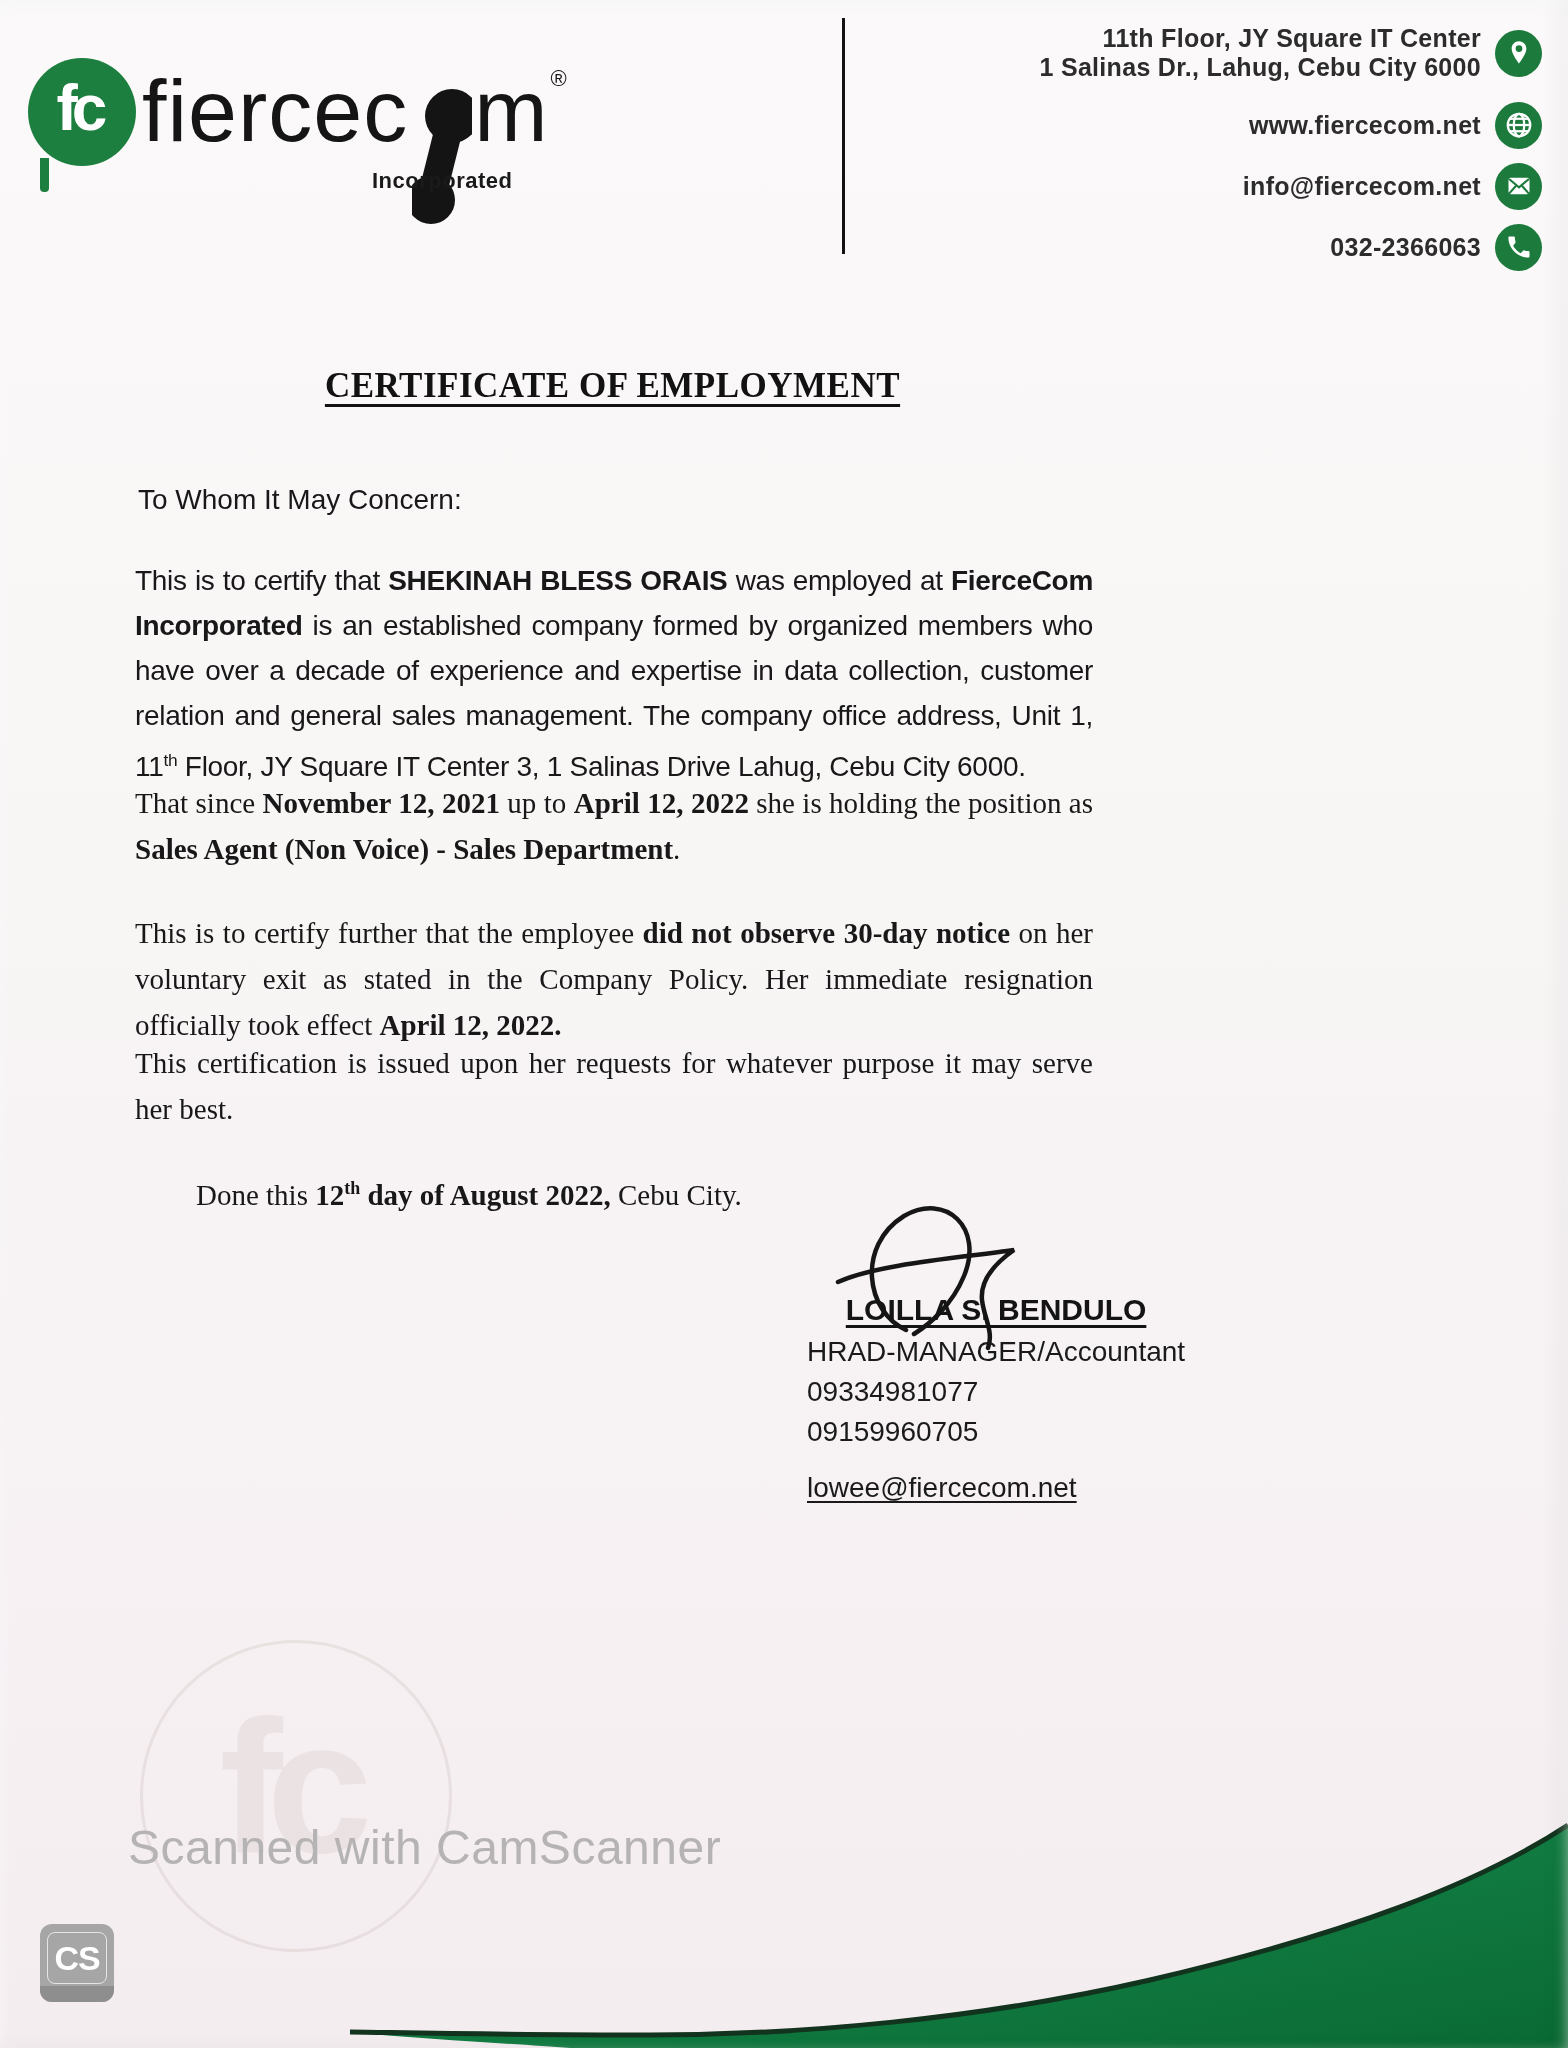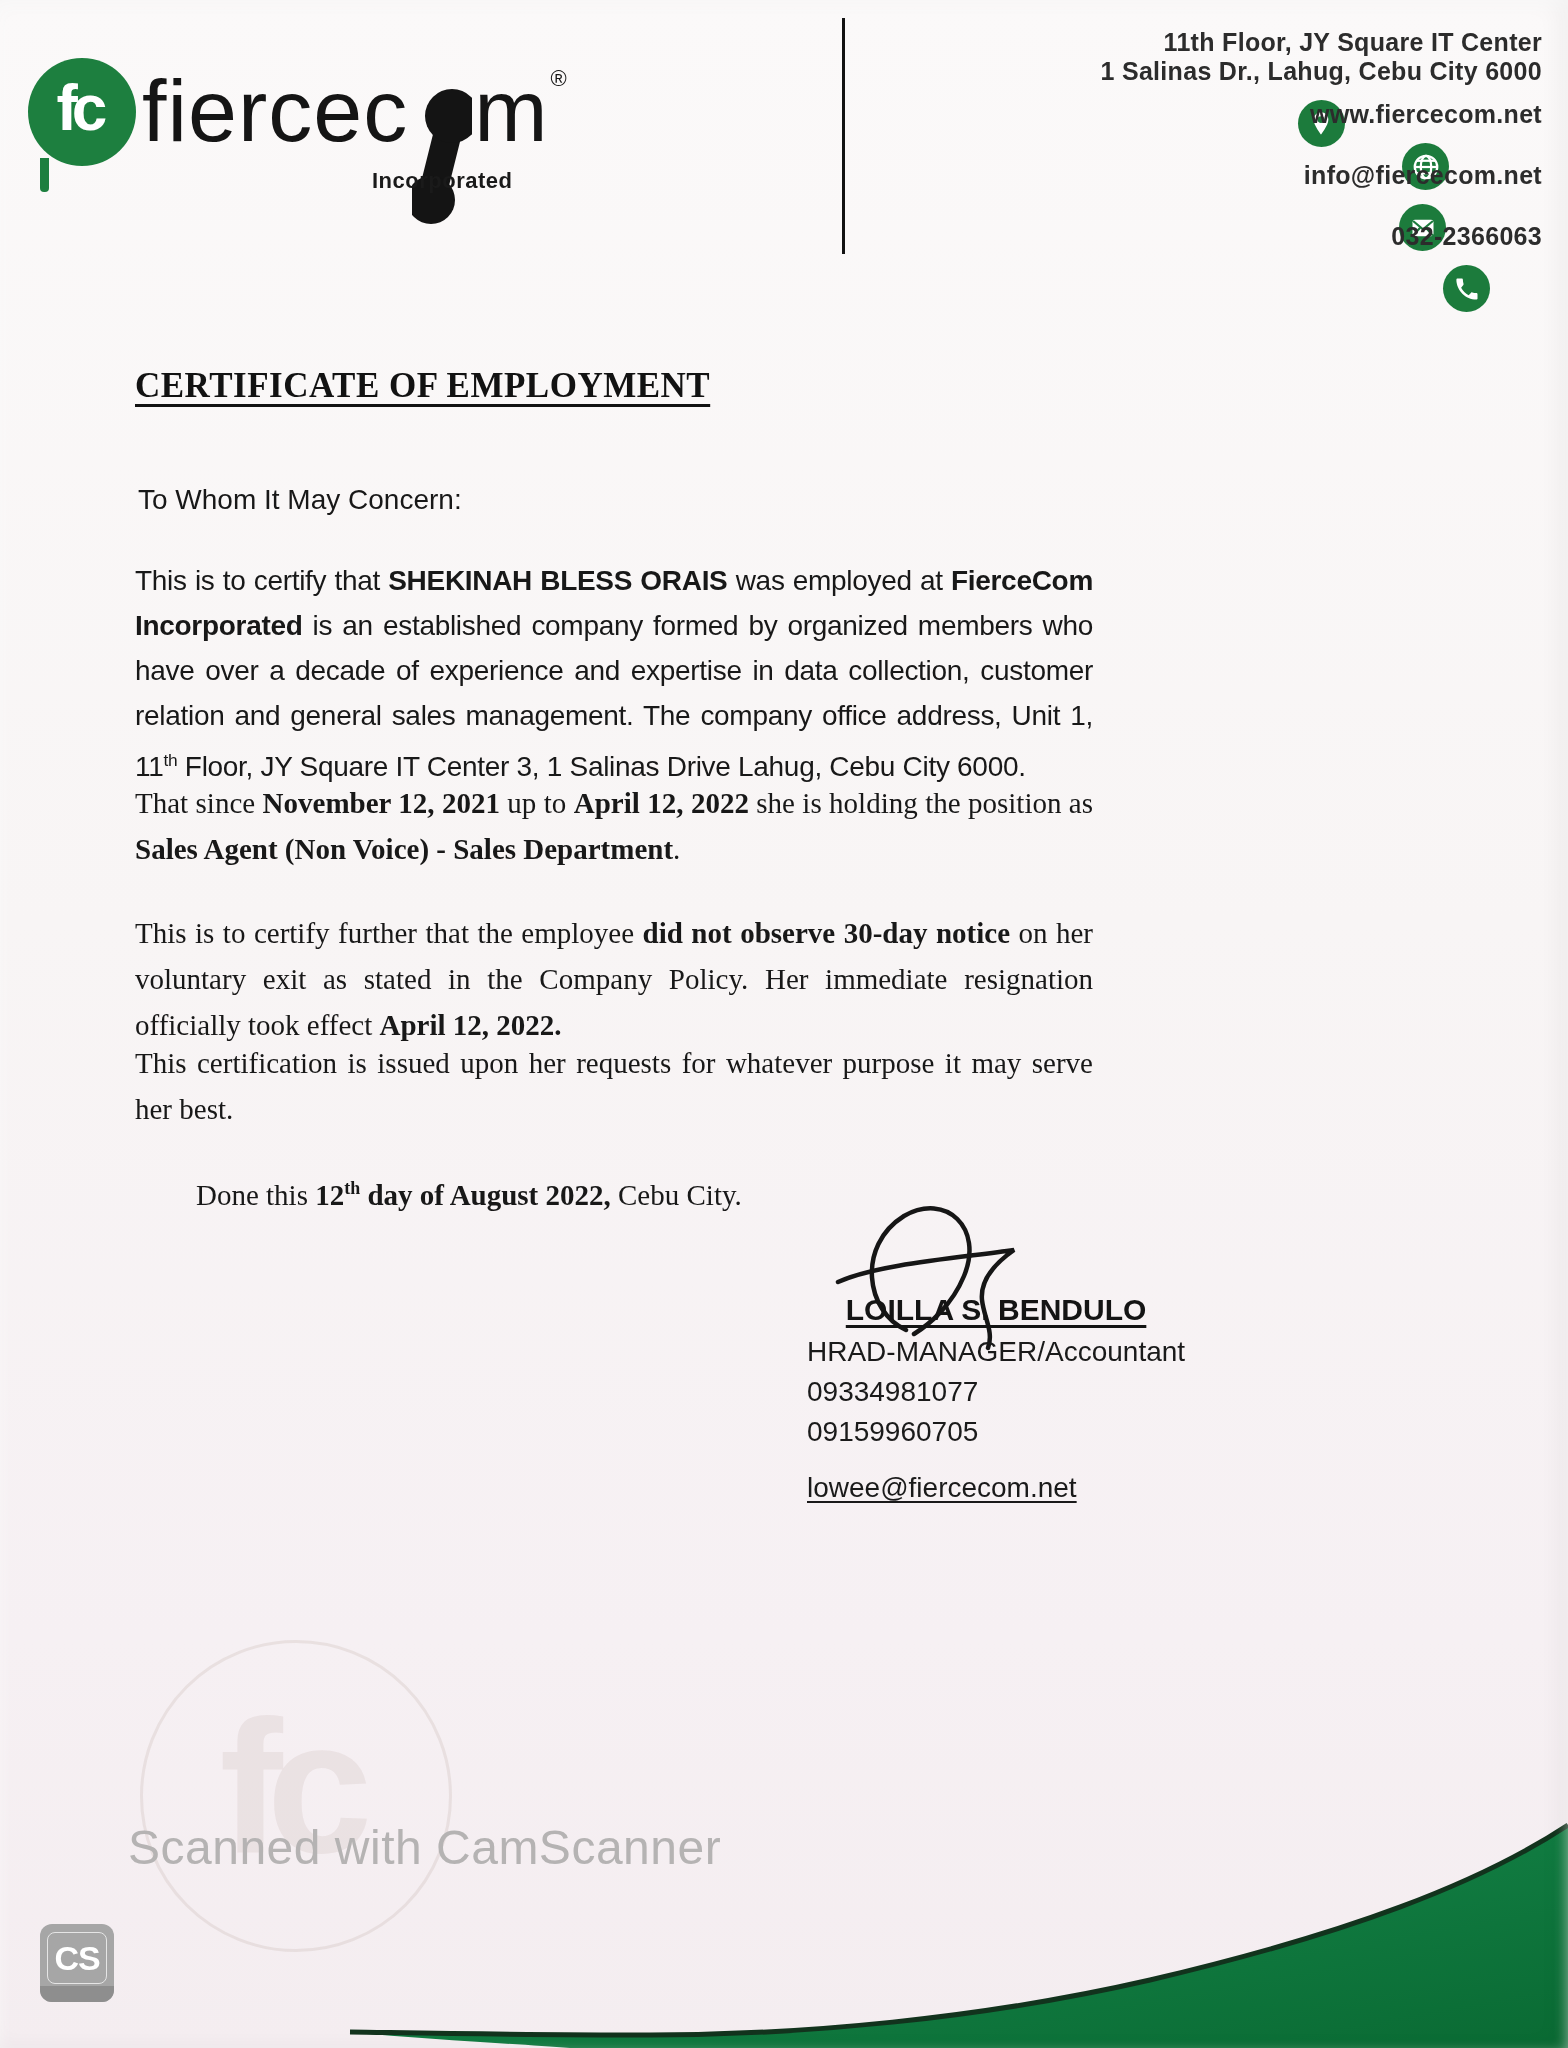--- a/index.html
+++ b/index.html
@@ -15,27 +15,27 @@
     background:#1d7f3f;display:flex;align-items:center;justify-content:center;}
   .logo-circle span{color:#ffffff;font-weight:bold;font-size:64px;letter-spacing:-6px;
     font-family:"Liberation Sans",sans-serif;transform:translate(-3px,-4px);}
   .logo-stem{position:absolute;left:40px;top:158px;width:9px;height:34px;background:#1d7f3f;border-radius:0 0 4px 4px;}
   .wordmark{position:absolute;left:142px;top:52px;display:flex;align-items:flex-start;}
   .wm-text{font-size:88px;line-height:118px;color:#151515;letter-spacing:1px;}
   .drop-svg{margin:34px 2px 0 4px;}
   .reg{font-size:22px;color:#151515;margin-top:14px;margin-left:2px;}
   .tagline{position:absolute;left:372px;top:168px;font-size:22px;font-weight:bold;color:#1a1a1a;letter-spacing:0.5px;}
   .hdr-divider{position:absolute;left:842px;top:18px;width:3px;height:236px;background:#121212;}
-  .contact-row{position:absolute;right:26px;display:flex;align-items:center;gap:14px;height:50px;flex-direction:column;}
+  .contact-row{position:absolute;right:26px;display:flex;align-items:center;gap:14px;height:50px;}
   .contact-text{font-size:25px;font-weight:bold;color:#2c2c2c;text-align:right;line-height:29px;letter-spacing:0.3px;}
   .badge{width:47px;height:47px;border-radius:50%;background:#1c7b3c;flex:0 0 auto;
     display:flex;align-items:center;justify-content:center;}
   .badge svg{display:block;}
   
-  .title{position:absolute;left:135px;top:366px;width:955px;text-align:left;
+  .title{position:absolute;left:135px;top:366px;width:955px;text-align:center;
     font-family:"Liberation Serif",serif;font-weight:bold;font-size:35px;letter-spacing:0.5px;color:#121212;
     text-decoration:underline;text-decoration-thickness:3px;text-underline-offset:7px;}
   .salutation{position:absolute;left:138px;top:484px;font-size:28px;color:#181818;}
   .para{position:absolute;left:135px;width:958px;text-align:justify;color:#181818;}
   .para.sans{font-family:"Liberation Sans",sans-serif;font-size:28px;line-height:45px;letter-spacing:-0.3px;}
   .para.serif{font-family:"Liberation Serif",serif;font-size:29px;line-height:46px;}
   .done-line{position:absolute;left:196px;top:1134px;font-family:"Liberation Serif",serif;font-size:29px;color:#181818;margin-top:44px;}
   .b{font-weight:bold;}
   sup{font-size:0.62em;}
   

